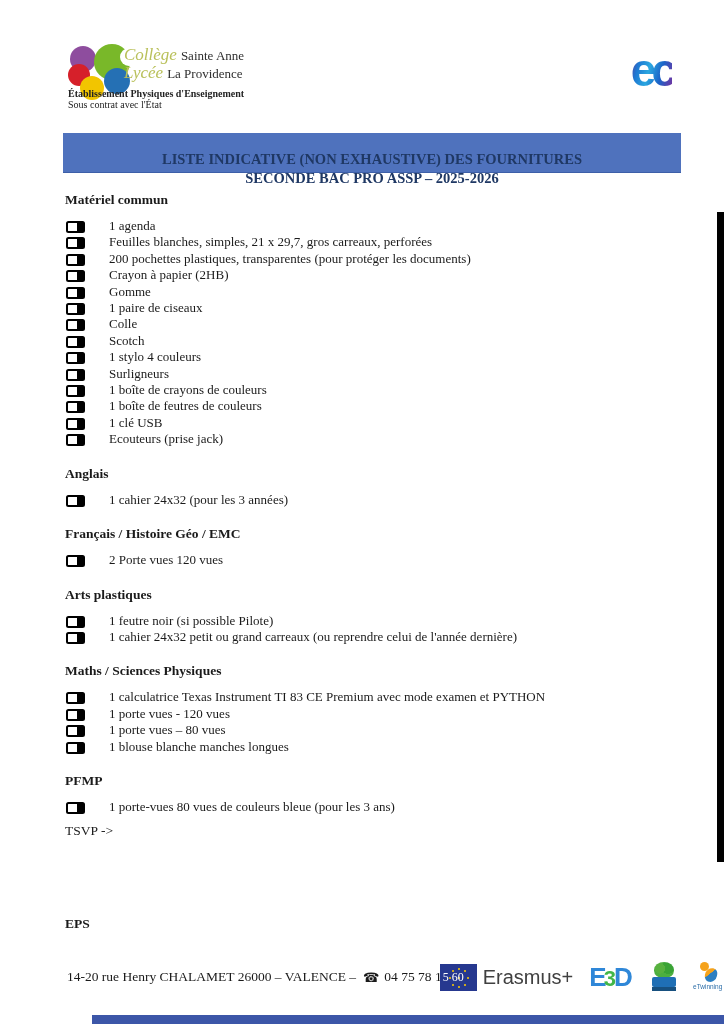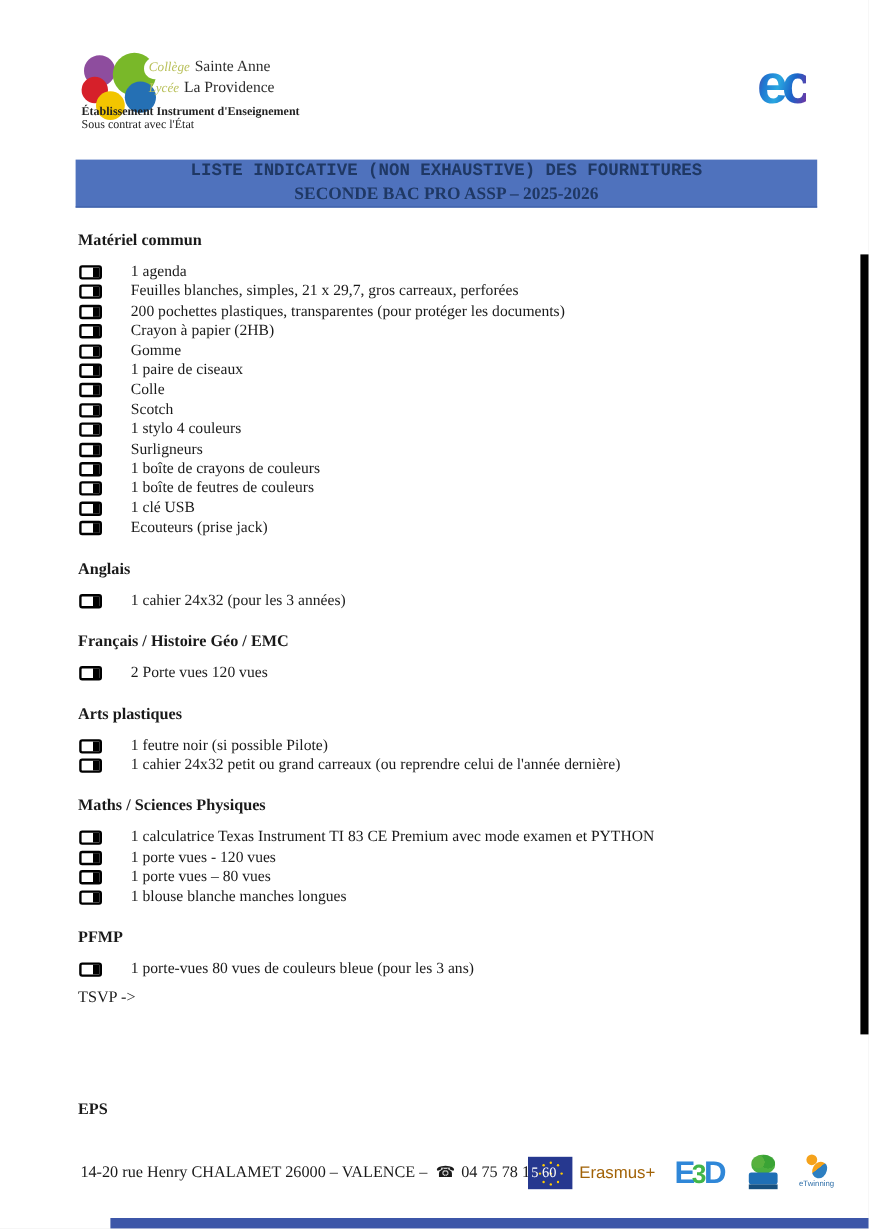--- a/index.html
+++ b/index.html
@@ -11,37 +11,37 @@
   .dots{position:absolute;left:0;top:0;width:80px;height:62px;}
   .dot{position:absolute;border-radius:50%;}
   .dot.purple{width:26px;height:26px;left:2px;top:2px;background:#8e4d9e;}
   .dot.red{width:22px;height:22px;left:0px;top:20px;background:#d6202a;}
   .dot.yellow{width:24px;height:24px;left:12px;top:32px;background:#f2c500;}
   .dot.green{width:36px;height:36px;left:26px;top:0px;background:#79b829;}
   .dot.notch{width:18px;height:18px;left:52px;top:4px;background:#ffffff;}
   .dot.blue{width:26px;height:26px;left:36px;top:24px;background:#2570b4;}
   .logo-names{position:absolute;left:56px;top:2px;white-space:nowrap;}
   .logo-line{height:18px;line-height:18px;}
-  .logo-prefix{font-style:italic;color:#b9c05a;font-size:11px;margin-right:4px;font-family:Liberation Serif, serif;}
+  .logo-prefix{font-style:italic;color:#b9c05a;font-size:17px;margin-right:4px;font-family:Liberation Serif, serif;}
   .logo-name{font-weight:normal;color:#2e2e2e;font-size:13px;}
   .logo-sub{position:absolute;left:0px;top:44px;white-space:nowrap;font-family:"Liberation Serif",serif;}
   .logo-sub .l1{font-size:10px;font-weight:600;color:#222;}
   .logo-sub .l2{font-size:10px;color:#222;}
 
   
   .logo-ec{position:absolute;right:52px;top:48px;font-family:"Liberation Sans","DejaVu Sans",sans-serif;
            font-weight:800;font-size:46px;line-height:44px;letter-spacing:-5px;
            background:linear-gradient(105deg,#6a2d8f 0%,#1e78d2 22%,#2aa7e0 45%,#1b63c8 70%,#7a2f9e 100%);
            -webkit-background-clip:text;background-clip:text;color:transparent;}
 
   
   .banner{position:absolute;left:63px;top:133px;width:618px;height:39px;background:#4f72bd;
           border-bottom:1px solid #3d5fa8;text-align:center;}
   .banner div{color:#1f3864;font-weight:bold;font-size:14.5px;line-height:19px;}
-  .banner div:first-child{padding-top:1px;font-family:Liberation Mono, monospace;}
+  .banner div:first-child{padding-top:17px;}
 
   
   .content{position:absolute;left:65px;top:174px;width:616px;}
   .sec-title{font-weight:bold;font-size:13.5px;margin:18px 0 10px 0;}
   .sec-title:first-child{}
   .item-row{display:flex;align-items:flex-start;line-height:16.4px;}
   .cb{flex:0 0 auto;width:15px;height:8px;border:2px solid #000;border-radius:2.5px;
       background:linear-gradient(to right,#fff 62%,#000 62%);margin:3px 24px 0 1px;}
   .item-text{font-size:13px;}
   .tsvp{text-align:left;font-size:13.5px;margin-top:8px;padding-right:2px;}
@@ -49,21 +49,21 @@
   
   .eps{position:absolute;left:65px;top:916px;font-weight:bold;font-size:13.5px;}
   .footer{position:absolute;left:0;top:957px;width:724px;}
   .footer-row{display:flex;align-items:center;margin-left:67px;height:40px;}
   .footer-text{font-size:13.5px;white-space:nowrap;}
   .phone-icon{font-family:"DejaVu Sans",sans-serif;font-size:13px;margin:0 5px 0 7px;}
   .eu-flag{position:relative;width:37px;height:27px;background:#26388f;margin-left:-2px;flex:0 0 auto;font-family:Liberation Serif, serif;}
   .eu-flag .flag-num{position:absolute;left:3px;top:6px;color:#ffffff;font-size:12px;white-space:nowrap;}
   .eu-stars{position:absolute;left:18px;top:13px;width:2px;height:2px;border-radius:50%;background:#fc0;
             box-shadow:0 -9px #fc0,6px -7px #fc0,9px 0 #fc0,6px 7px #fc0,0 9px #fc0,-6px 7px #fc0,-9px 0 #fc0,-6px -7px #fc0;}
-  .erasmus{font-family:"Liberation Sans","DejaVu Sans",sans-serif;color:#a16207;font-size:14px;margin-left:6px;}
+  .erasmus{font-family:"Liberation Sans","DejaVu Sans",sans-serif;color:#404040;font-size:20px;margin-left:6px;}
   .e3d{margin-left:16px;font-family:"Liberation Sans",sans-serif;font-weight:800;white-space:nowrap;}
   .e3d span{display:inline-block;}
   .e3d .e{color:#2f87d8;font-size:26px;}
   .e3d .three{color:#41b649;font-size:22px;margin-left:-3px;}
   .e3d .d{color:#2f87d8;font-size:26px;margin-left:-2px;}
   .eco{position:relative;width:26px;height:30px;margin-left:18px;flex:0 0 auto;}
   .eco .tree{position:absolute;left:3px;top:0;width:20px;height:16px;border-radius:50% 50% 45% 45%;
              background:radial-gradient(circle at 30% 40%,#57b13e 0 30%,transparent 31%),
                         radial-gradient(circle at 70% 35%,#3aa335 0 35%,transparent 36%),#4caf3f;}
   .eco .base{position:absolute;left:1px;top:15px;width:24px;height:10px;background:#1f6fb5;border-radius:2px;}
@@ -95,21 +95,21 @@
     </div>
     <div class="logo-names">
       <div class="logo-line">
         <span class="logo-prefix">Collège</span><span class="logo-name">Sainte Anne</span>
       </div>
       <div class="logo-line">
         <span class="logo-prefix">Lycée</span><span class="logo-name">La Providence</span>
       </div>
     </div>
     <div class="logo-sub">
-      <div class="l1">Établissement Instrument d'Enseignement</div>
+      <div class="l1">Établissement Physiques d'Enseignement</div>
       <div class="l2">Sous contrat avec l'État</div>
     </div>
   </div>
 
   <div class="logo-ec">ec</div>
 
   <div class="banner">
     <div>LISTE INDICATIVE (NON EXHAUSTIVE) DES FOURNITURES</div>
     <div>SECONDE BAC PRO ASSP – 2025-2026</div>
   </div>

